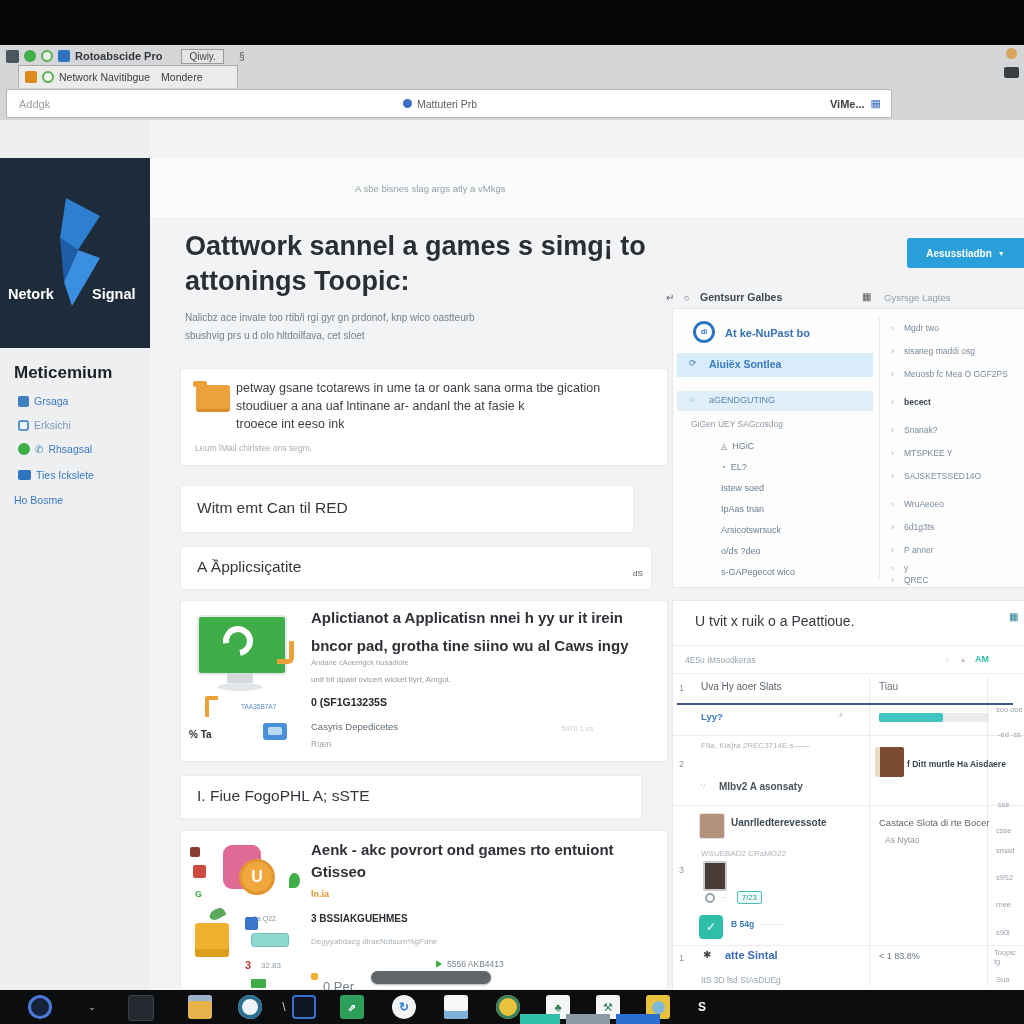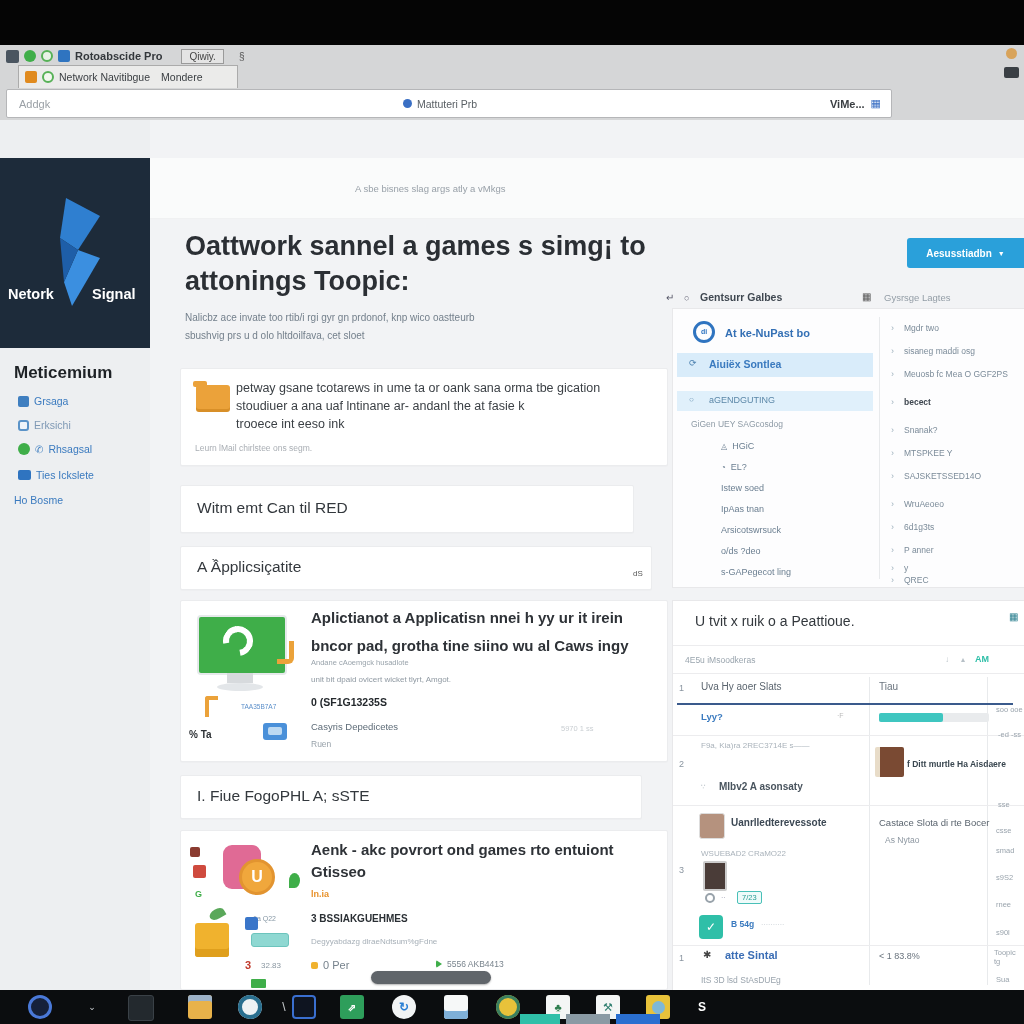--- a/index.html
+++ b/index.html
@@ -177,21 +177,21 @@
       <div class="a" style="left:80px;top:130px;font-size:8px;color:#8a97a1;">32.83</div>
       <div class="a" style="left:70px;top:148px;width:15px;height:9px;background:#3fae49;border-radius:1px;"></div>
 
       <div class="a" style="left:130px;top:10px;font-size:15px;font-weight:600;color:#2e3237;">Aenk - akc povrort ond games rto entuiont</div>
       <div class="a" style="left:130px;top:32px;font-size:15px;font-weight:600;color:#2e3237;">Gtisseo</div>
       <div class="a" style="left:130px;top:58px;font-size:9px;font-weight:bold;color:#e8912a;">ln.ia</div>
       <div class="a" style="left:130px;top:82px;font-size:10px;font-weight:bold;color:#2a2f34;">3 BSSIAKGUEHMES</div>
       <div class="a" style="left:130px;top:106px;font-size:8px;color:#a7b0b8;">Degyyabdazg dlraeNdtsum%gFdne</div>
       <div class="a minitab" style="left:130px;top:128px;">
         <span class="sq" style="width:7px;height:7px;background:#f0b22e;border-radius:2px;"></span>
-        <span style="font-size:11px;color:#76828c;">0 Per</span>
+        <span style="font-size:13px;color:#76828c;margin-top:20px;">0 Per</span>
       </div>
       <div class="a minitab" style="left:255px;top:128px;">
         <span class="sq" style="width:0;height:0;border-left:6px solid #3fae49;border-top:4px solid transparent;border-bottom:4px solid transparent;background:none;"></span>
         <span style="font-size:8.5px;color:#7a858e;">5556 AKB4413</span>
       </div>
       <div class="a" style="left:238px;top:146px;font-size:7.5px;color:#b4bcc2;">Pitetssosceret</div>
       <div class="a" style="left:190px;top:140px;width:120px;height:13px;background:#60656a;border-radius:7px;box-shadow:0 1px 2px rgba(0,0,0,0.3);"></div>
     </div>
 
     <div class="a" style="left:907px;top:118px;width:117px;height:30px;background:#2aa0da;border-radius:3px 0 0 3px;display:flex;align-items:center;justify-content:center;gap:6px;">
@@ -233,21 +233,21 @@
       <div class="a minitab" style="left:48px;top:195px;">
           <span style="font-size:9px;color:#6a7e90;">IpAas tnan</span>
         </div>
       <div class="a minitab" style="left:48px;top:216px;">
           <span style="font-size:9px;color:#6a7e90;">Arsicotswrsuck</span>
         </div>
       <div class="a minitab" style="left:48px;top:237px;">
           <span style="font-size:9px;color:#6a7e90;">o/ds ?deo</span>
         </div>
       <div class="a minitab" style="left:48px;top:258px;">
-          <span style="font-size:9px;color:#6a7e90;">s-GAPegecot ling</span>
+          <span style="font-size:9px;color:#6a7e90;">s-GAPegecot wico</span>
         </div>
 
       <div class="a minitab" style="left:218px;top:14px;">
           <span class="chev">›</span>
           <span style="font-size:8.5px;color:#7b8b99;">Mgdr two</span>
         </div>
       <div class="a minitab" style="left:218px;top:37px;">
           <span class="chev">›</span>
           <span style="font-size:8.5px;color:#7b8b99;">sisaneg maddi osg</span>
         </div>

